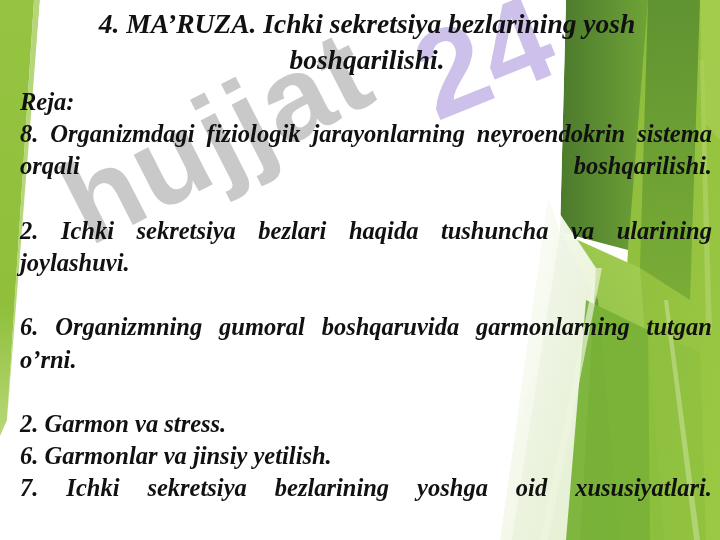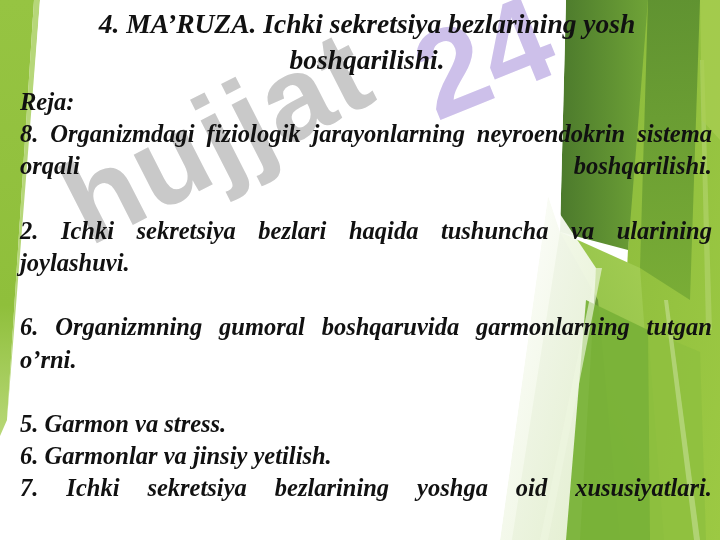--- a/index.html
+++ b/index.html
@@ -208,19 +208,19 @@
     <div class="title">
       <span class="t-line1">4. MA’RUZA. Ichki  sekretsiya bezlarining  yosh</span>
       <span class="t-line2">boshqarilishi.</span>
     </div>
 
     <div class="body-block">
       <p class="line plain">Reja:</p>
       <p class="line jf">8.	Organizmdagi fiziologik jarayonlarning neyroendokrin sistema orqali boshqarilishi.</p>
       <p class="line jf">2. Ichki sekretsiya bezlari haqida tushuncha va ularining joylashuvi.</p>
       <p class="line jf">6.	Organizmning gumoral boshqaruvida garmonlarning tutgan o’rni.</p>
-      <p class="line plain">5. Garmon va stress.</p>
+      <p class="line plain">2. Garmon va stress.</p>
       <p class="line plain">6. Garmonlar va jinsiy yetilish.</p>
       <p class="line jf">7. Ichki sekretsiya bezlarining yoshga oid xususiyatlari.</p>
     </div>
 
   </div>
 </div>
 
 </body></html>

